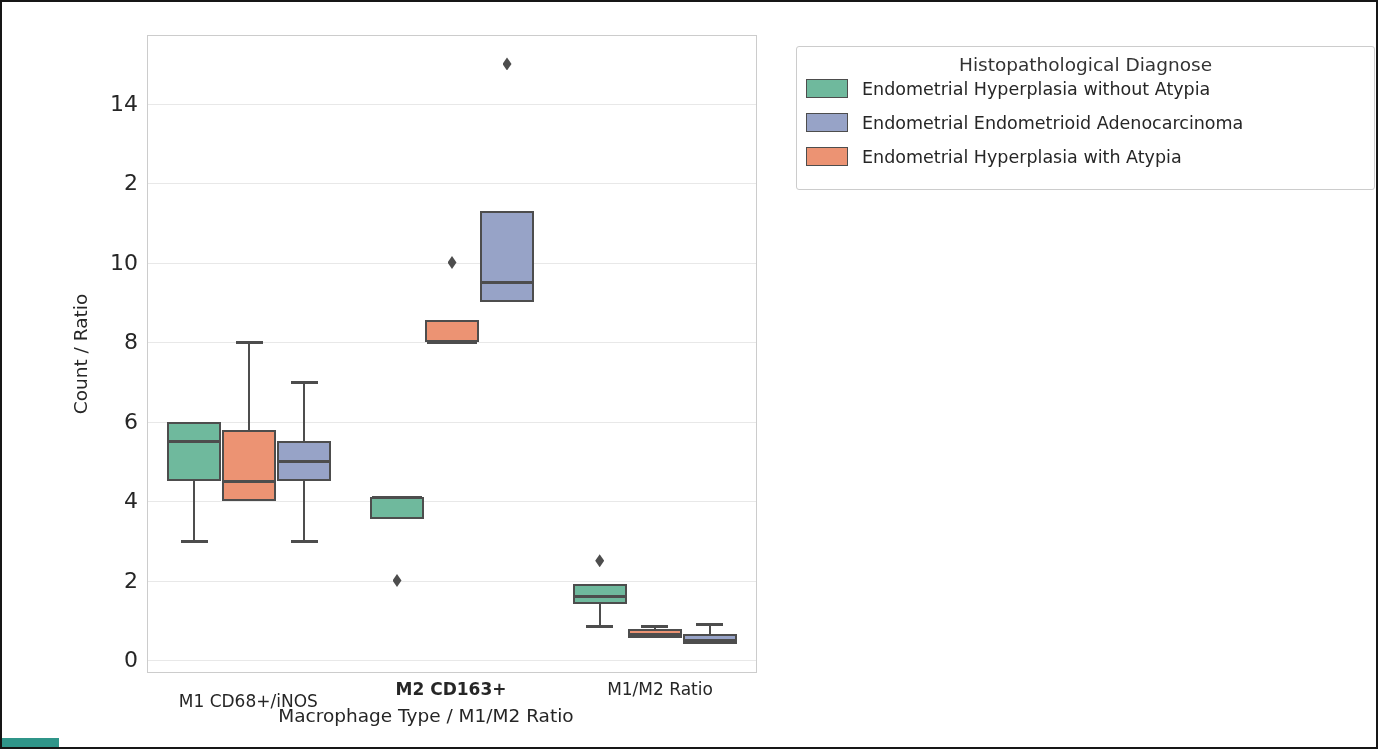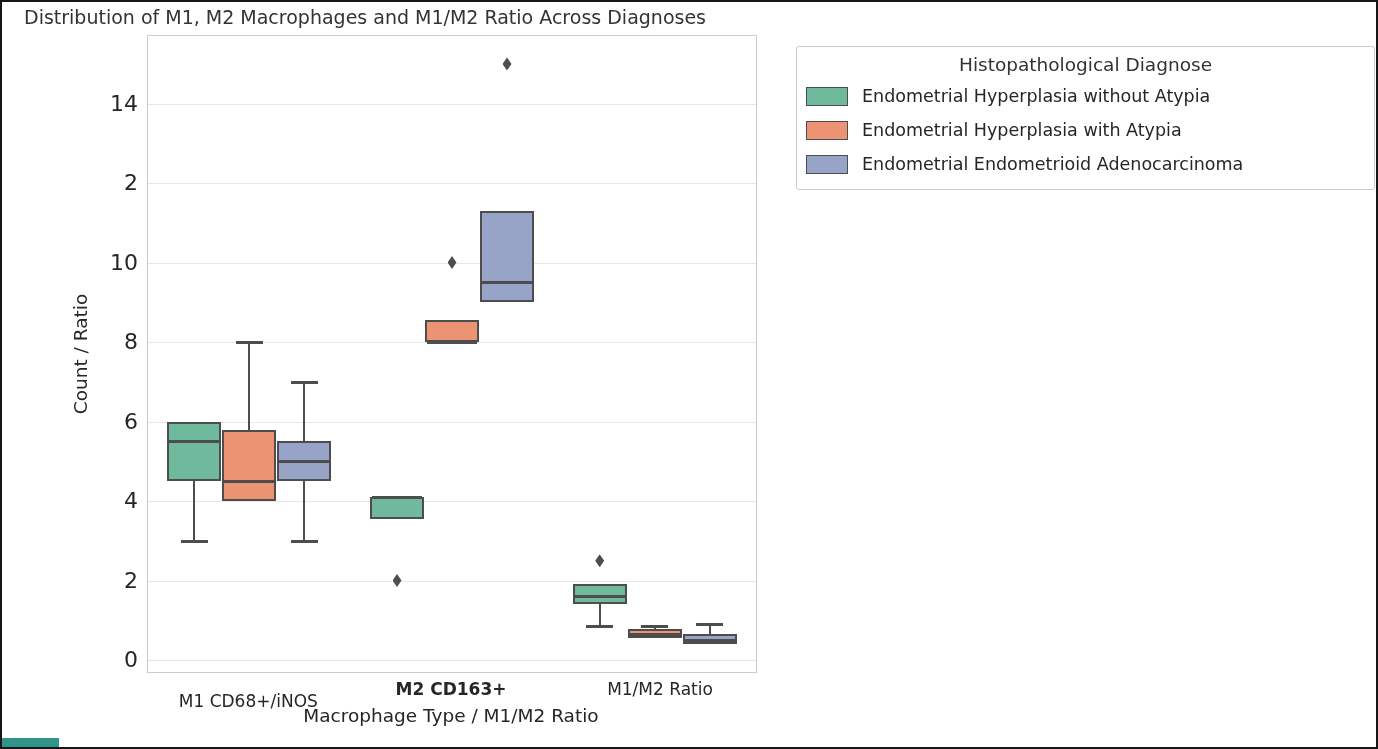--- a/index.html
+++ b/index.html
@@ -13,37 +13,36 @@
   .ytick{position:absolute;left:58px;width:78px;text-align:right;font-size:22px;color:#262626}
   .ylabel{position:absolute;left:78px;top:352px;transform:translate(-50%,-50%) rotate(-90deg);
           white-space:nowrap;font-size:18.5px;color:#262626}
   .xtick{position:absolute;width:220px;margin-left:-110px;text-align:center;
          top:677px;font-size:17px;color:#262626;white-space:nowrap}
   .xlabel{position:absolute;width:400px;margin-left:-200px;text-align:center;
           top:703px;font-size:18.5px;color:#262626;white-space:nowrap}
   .legend{position:absolute;left:794px;top:44px;width:577px;height:142px;
           border:1px solid #cccccc;border-radius:3px;background:#ffffff}
   .legend-title{text-align:center;font-size:18.5px;color:#333333;margin-top:7px;margin-bottom:4px}
-  .legend-item{display:flex;align-items:center;height:34px;padding-left:9px}
+  .legend-item{display:flex;height:34px;padding-left:9px}
   .legend-swatch{width:40px;height:17px;border:1.5px solid #4d4d4d;margin-right:14px;flex:none}
   .legend-label{font-size:17.5px;color:#262626;white-space:nowrap}
   .box{position:absolute;box-sizing:border-box;border:2px solid #4d4d4d}
   .median-line{position:absolute;height:3px;background:#4d4d4d}
   .whisker-line{position:absolute;width:2px;background:#4d4d4d}
   .whisker-cap{position:absolute;height:3px;background:#4d4d4d}
   .outlier{position:absolute;width:9px;height:13px;background:#4d4d4d;
            clip-path:polygon(50% 0,100% 50%,50% 100%,0 50%)}
   .bottom-fragment{position:absolute;left:0;bottom:0;width:57px;height:9px}
 </style>
 </head>
 <body>
 
 <div id="screen">
 
-  <div class="chart-title">Distribution of M1, M2 Macrophages and M1/M2 Ratio Across Diagnoses</div>
 
   <div id="plot-area">
       <div class="gridline" style="top: 624px; background: rgb(232, 232, 232);"></div>
       <div class="gridline" style="top: 544.52px; background: rgb(232, 232, 232);"></div>
       <div class="gridline" style="top: 465.04px; background: rgb(232, 232, 232);"></div>
       <div class="gridline" style="top: 385.56px; background: rgb(232, 232, 232);"></div>
       <div class="gridline" style="top: 306.08px; background: rgb(232, 232, 232);"></div>
       <div class="gridline" style="top: 226.6px; background: rgb(232, 232, 232);"></div>
       <div class="gridline" style="top: 147.12px; background: rgb(232, 232, 232);"></div>
       <div class="gridline" style="top: 67.64px; background: rgb(232, 232, 232);"></div>
@@ -80,36 +79,36 @@
       <div class="median-line" style="left: 334px; width: 50px; top: 244.97px; background: rgb(77, 77, 77);"></div>
       <div class="outlier" style="left: 354.5px; top: 21.4px; background: rgb(77, 77, 77);"></div>
       <div class="whisker-line" style="left: 560.7px; top: 588.234px; height: 9.935px; background: rgb(77, 77, 77);"></div>
       <div class="whisker-cap" style="left: 548.2px; width: 27px; top: 587.234px; background: rgb(77, 77, 77);"></div>
       <div class="box" style="left: 534.7px; top: 598.169px; width: 54px; height: 9.935px; background: rgb(151, 163, 199); border-color: rgb(77, 77, 77);"></div>
       <div class="median-line" style="left: 536.7px; width: 50px; top: 602.63px; background: rgb(77, 77, 77);"></div>
     </div>
 
   <div class="ylabel">Count / Ratio</div>
 
-  <div class="xlabel" style="left:449px">Macrophage Type / M1/M2 Ratio</div>
+  <div class="xlabel" style="left:424px">Macrophage Type / M1/M2 Ratio</div>
 
   <div class="legend">
     <div class="legend-title">Histopathological Diagnose</div>
     <div id="legend-items">
         <div class="legend-item">
           <div class="legend-swatch" style="background: rgb(111, 185, 157);"></div>
           <span class="legend-label">Endometrial Hyperplasia without Atypia</span>
         </div>
         <div class="legend-item">
+          <div class="legend-swatch" style="background: rgb(151, 163, 199);"></div>
+          <span class="legend-label">Endometrial Endometrioid Adenocarcinoma</span>
+        </div>
+        <div class="legend-item">
           <div class="legend-swatch" style="background: rgb(236, 147, 115);"></div>
           <span class="legend-label">Endometrial Hyperplasia with Atypia</span>
-        </div>
-        <div class="legend-item">
-          <div class="legend-swatch" style="background: rgb(151, 163, 199);"></div>
-          <span class="legend-label">Endometrial Endometrioid Adenocarcinoma</span>
         </div>
       </div>
   </div>
 
   <div class="bottom-fragment" style="background: rgb(47, 149, 137);"></div>
 
 <div class="ytick" style="top: 645px;">0</div>
     <div class="ytick" style="top: 565.52px;">2</div>
     <div class="ytick" style="top: 486.04px;">4</div>
     <div class="ytick" style="top: 406.56px;">6</div>

